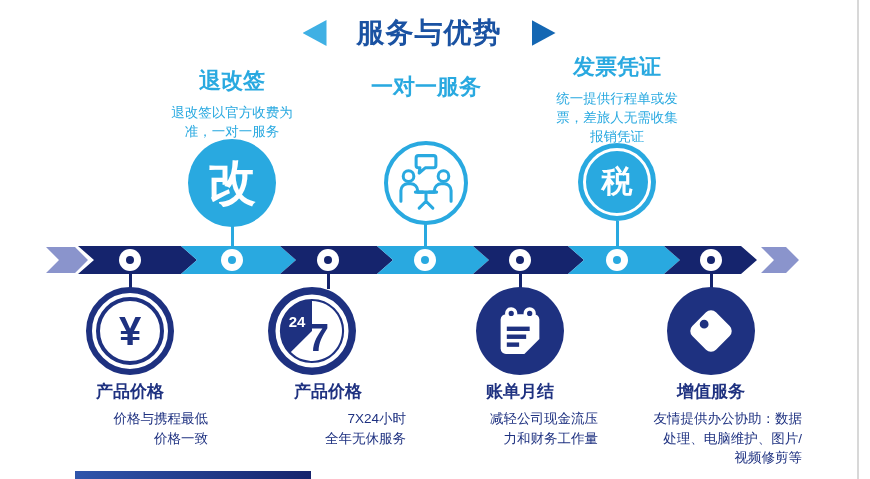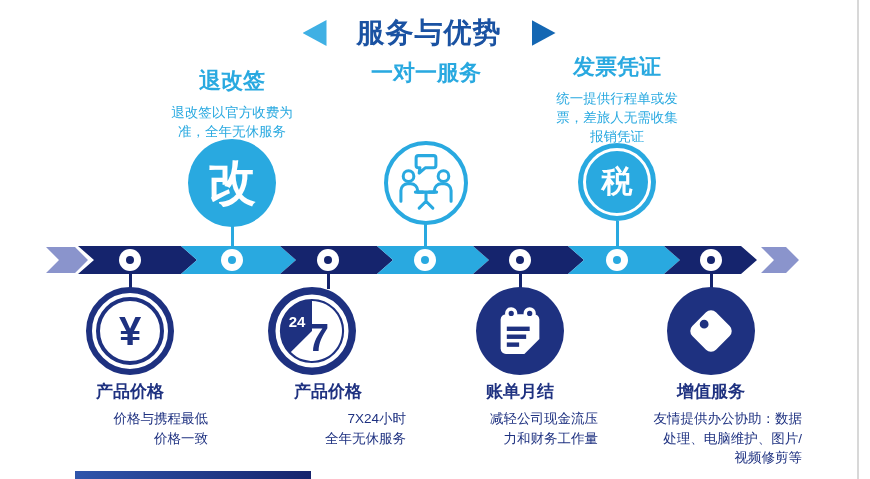--- a/index.html
+++ b/index.html
@@ -85,23 +85,23 @@
 
   <div class="title-row">
     <span class="tri tri-left"></span>
     <h1>服务与优势</h1>
     <span class="tri tri-right"></span>
   </div>
 
   <div class="top-group" style="left:147px; top:66px;">
     <div class="t-title">退改签</div>
     <div class="t-desc">退改签以官方收费为
-准，全年无休服务</div>
-  </div>
-  <div class="top-group" style="left:341px; top:58px;">
+准，一对一服务</div>
+  </div>
+  <div class="top-group" style="left:341px; top:72px;">
     <div class="t-title">一对一服务</div>
   </div>
   <div class="top-group" style="left:532px; top:52px;">
     <div class="t-title">发票凭证</div>
     <div class="t-desc">统一提供行程单或发
 票，差旅人无需收集
 报销凭证</div>
   </div>
 
   <div class="badge badge-gai">

